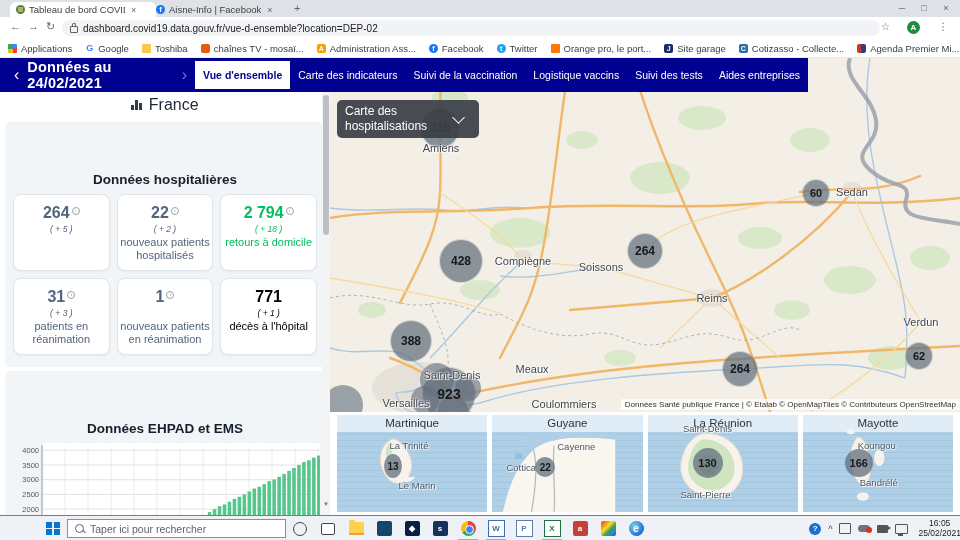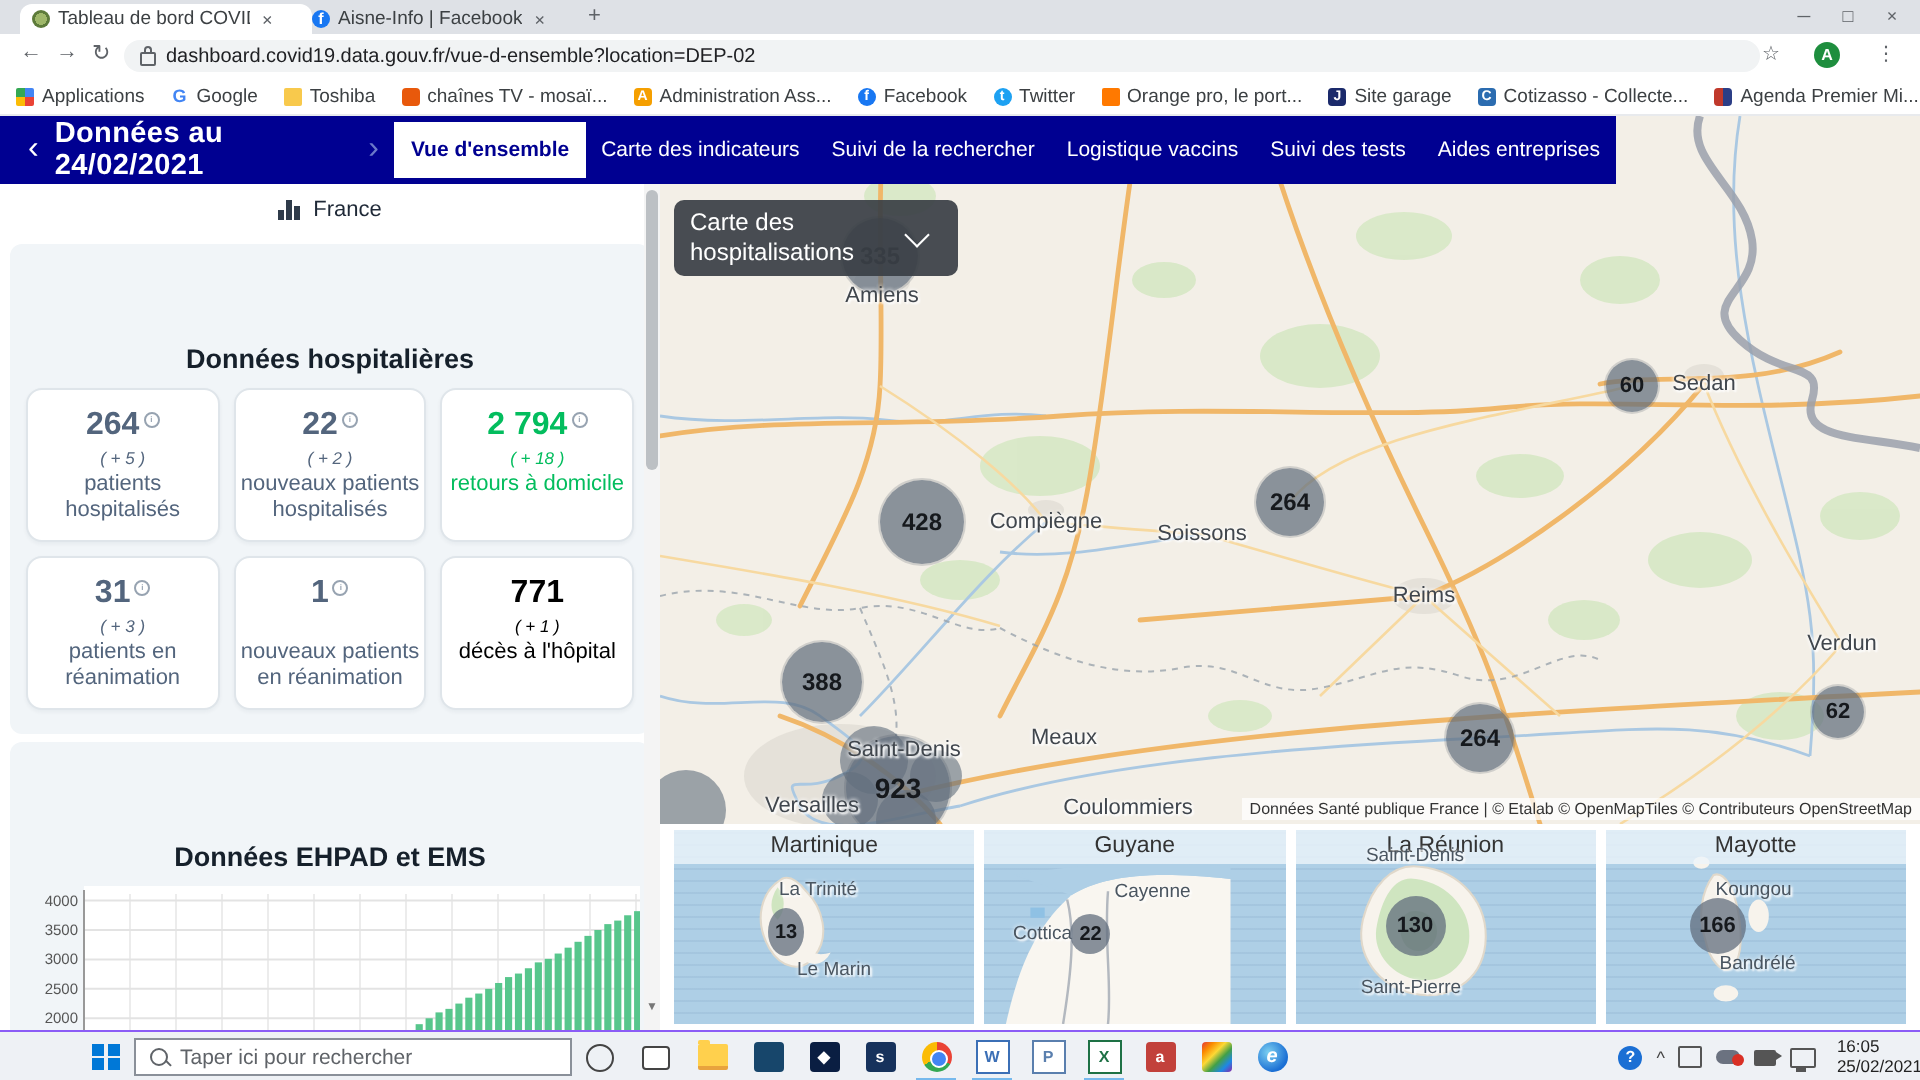--- a/index.html
+++ b/index.html
@@ -75,21 +75,21 @@
          background-image:repeating-linear-gradient(0deg,rgba(255,255,255,0) 0 5px,rgba(120,155,190,.18) 5px 6px);}
   .inset svg{position:absolute;left:0;top:0;}
   .inset-title{position:absolute;left:0;top:0;width:100%;height:17px;background:rgba(236,244,250,.8);
                font-size:11.5px;color:#333;text-align:center;line-height:17px;z-index:3;}
   .ilabel{position:absolute;transform:translate(-50%,-50%);font-size:9.5px;color:#4a5560;white-space:nowrap;
           text-shadow:0 0 2px #fff,1px 1px 1px #fff;z-index:3;}
   .imarker{position:absolute;border-radius:50%;background:rgba(97,110,125,.75);display:flex;align-items:center;
            justify-content:center;color:#16191d;font-weight:bold;z-index:4;}
   
   #sidebar{position:absolute;left:0;top:92px;width:330px;height:423px;background:#fff;z-index:7;}
-  .france-row{height:26px;display:flex;align-items:center;justify-content:center;gap:7px;font-size:11px;color:#1f2937;}
+  .france-row{height:26px;display:flex;align-items:center;justify-content:center;gap:7px;font-size:16px;color:#1f2937;}
   .bars-icon{display:flex;align-items:flex-end;gap:1.5px;height:10px;}
   .bars-icon i{display:block;width:2.5px;background:#2f3b4a;}
   .sb-title{height:28px;display:flex;align-items:center;justify-content:center;font-weight:bold;font-size:15px;
             color:#1a2531;border-bottom:1px solid #e8ecef;}
   .section{margin:4px 5px 0 5px;background:#f1f5f8;border-radius:6px;padding:7px 3px 6px 3px;}
   .section-title{text-align:center;font-weight:bold;font-size:13.5px;color:#16202b;margin-bottom:7px;margin-top:43px;}
   .cards{display:grid;grid-template-columns:repeat(3,1fr);gap:7px;padding:0 5px;margin-bottom:6px;}
   .card{background:#fff;border:1px solid #dfe5ea;border-radius:8px;padding:9px 2px 8px 2px;text-align:center;
         box-shadow:0 1px 2px rgba(20,40,60,.05);}
   .card-value{font-size:16px;font-weight:bold;}
@@ -133,21 +133,21 @@
   #tray{margin-left:auto;display:flex;align-items:center;gap:7px;padding-right:8px;}
   .tri{font-size:9px;color:#444;display:flex;align-items:center;justify-content:center;}
   .tri-help{width:12px;height:12px;border-radius:50%;background:#1b6fd4;color:#fff;font-size:8px;font-weight:bold;}
   .tri-box{width:10px;height:9px;border:1.2px solid #555;border-radius:1px;}
   .tri-cloud{width:12px;height:7px;background:#6b7280;border-radius:4px;position:relative;}
   .tri-cloud:after{content:"";position:absolute;right:-2px;top:2px;width:6px;height:6px;border-radius:50%;background:#d93025;}
   .tri-cam{width:11px;height:8px;background:#555;border-radius:1px;position:relative;}
   .tri-cam:after{content:"";position:absolute;right:-3px;top:1.5px;border-left:3px solid #555;border-top:2px solid transparent;border-bottom:2px solid transparent;}
   .tri-net{width:11px;height:8px;border:1.2px solid #555;border-radius:1px;position:relative;}
   .tri-net:after{content:"";position:absolute;left:2px;bottom:-3px;width:5px;height:1.2px;background:#555;}
-  .tclock{text-align:left;font-size:8.5px;color:#222;line-height:1.15;margin-left:3px;}
+  .tclock{text-align:center;font-size:8.5px;color:#222;line-height:1.15;margin-left:3px;}
   .notif{width:13px;height:11px;border:1.2px solid #444;border-radius:1px;margin-left:6px;}
 </style>
 </head>
 <body>
 
 <div id="screen">
 
   <div class="titlebar">
     <div id="tabs">
         <div class="tab active" style="left: 10px; width: 134px;">
@@ -375,21 +375,21 @@
       </div>
     </div>
 
   <div class="appheader">
     <span class="hchev">‹</span>
     <span class="hdate">Données au 24/02/2021</span>
     <span class="hchev next">›</span>
     <div class="htabs" id="htabs">
         <div class="htab active">Vue d'ensemble</div>
         <div class="htab">Carte des indicateurs</div>
-        <div class="htab">Suivi de la rechercher</div>
+        <div class="htab">Suivi de la vaccination</div>
         <div class="htab">Logistique vaccins</div>
         <div class="htab">Suivi des tests</div>
         <div class="htab">Aides entreprises</div>
       </div>
   </div>
 
   <div id="sidebar">
     <div class="france-row">
       <span class="bars-icon">
           <i style="height:5px"></i>
@@ -397,21 +397,20 @@
           <i style="height:7px"></i>
         </span>
       <span>France</span>
     </div>
     <div class="section">
       <div class="section-title">Données hospitalières</div>
       <div class="cards" id="cards">
           <div class="card" style="color: rgb(83, 101, 125);">
             <div class="card-value">264<span class="info-ic">i</span></div>
             <div class="card-delta">( + 5 )</div>
-            <div class="card-label">patients hospitalisés</div>
           </div>
           <div class="card" style="color: rgb(83, 101, 125);">
             <div class="card-value">22<span class="info-ic">i</span></div>
             <div class="card-delta">( + 2 )</div>
             <div class="card-label">nouveaux patients hospitalisés</div>
           </div>
           <div class="card" style="color: rgb(3, 189, 94);">
             <div class="card-value">2 794<span class="info-ic">i</span></div>
             <div class="card-delta">( + 18 )</div>
             <div class="card-label">retours à domicile</div>

